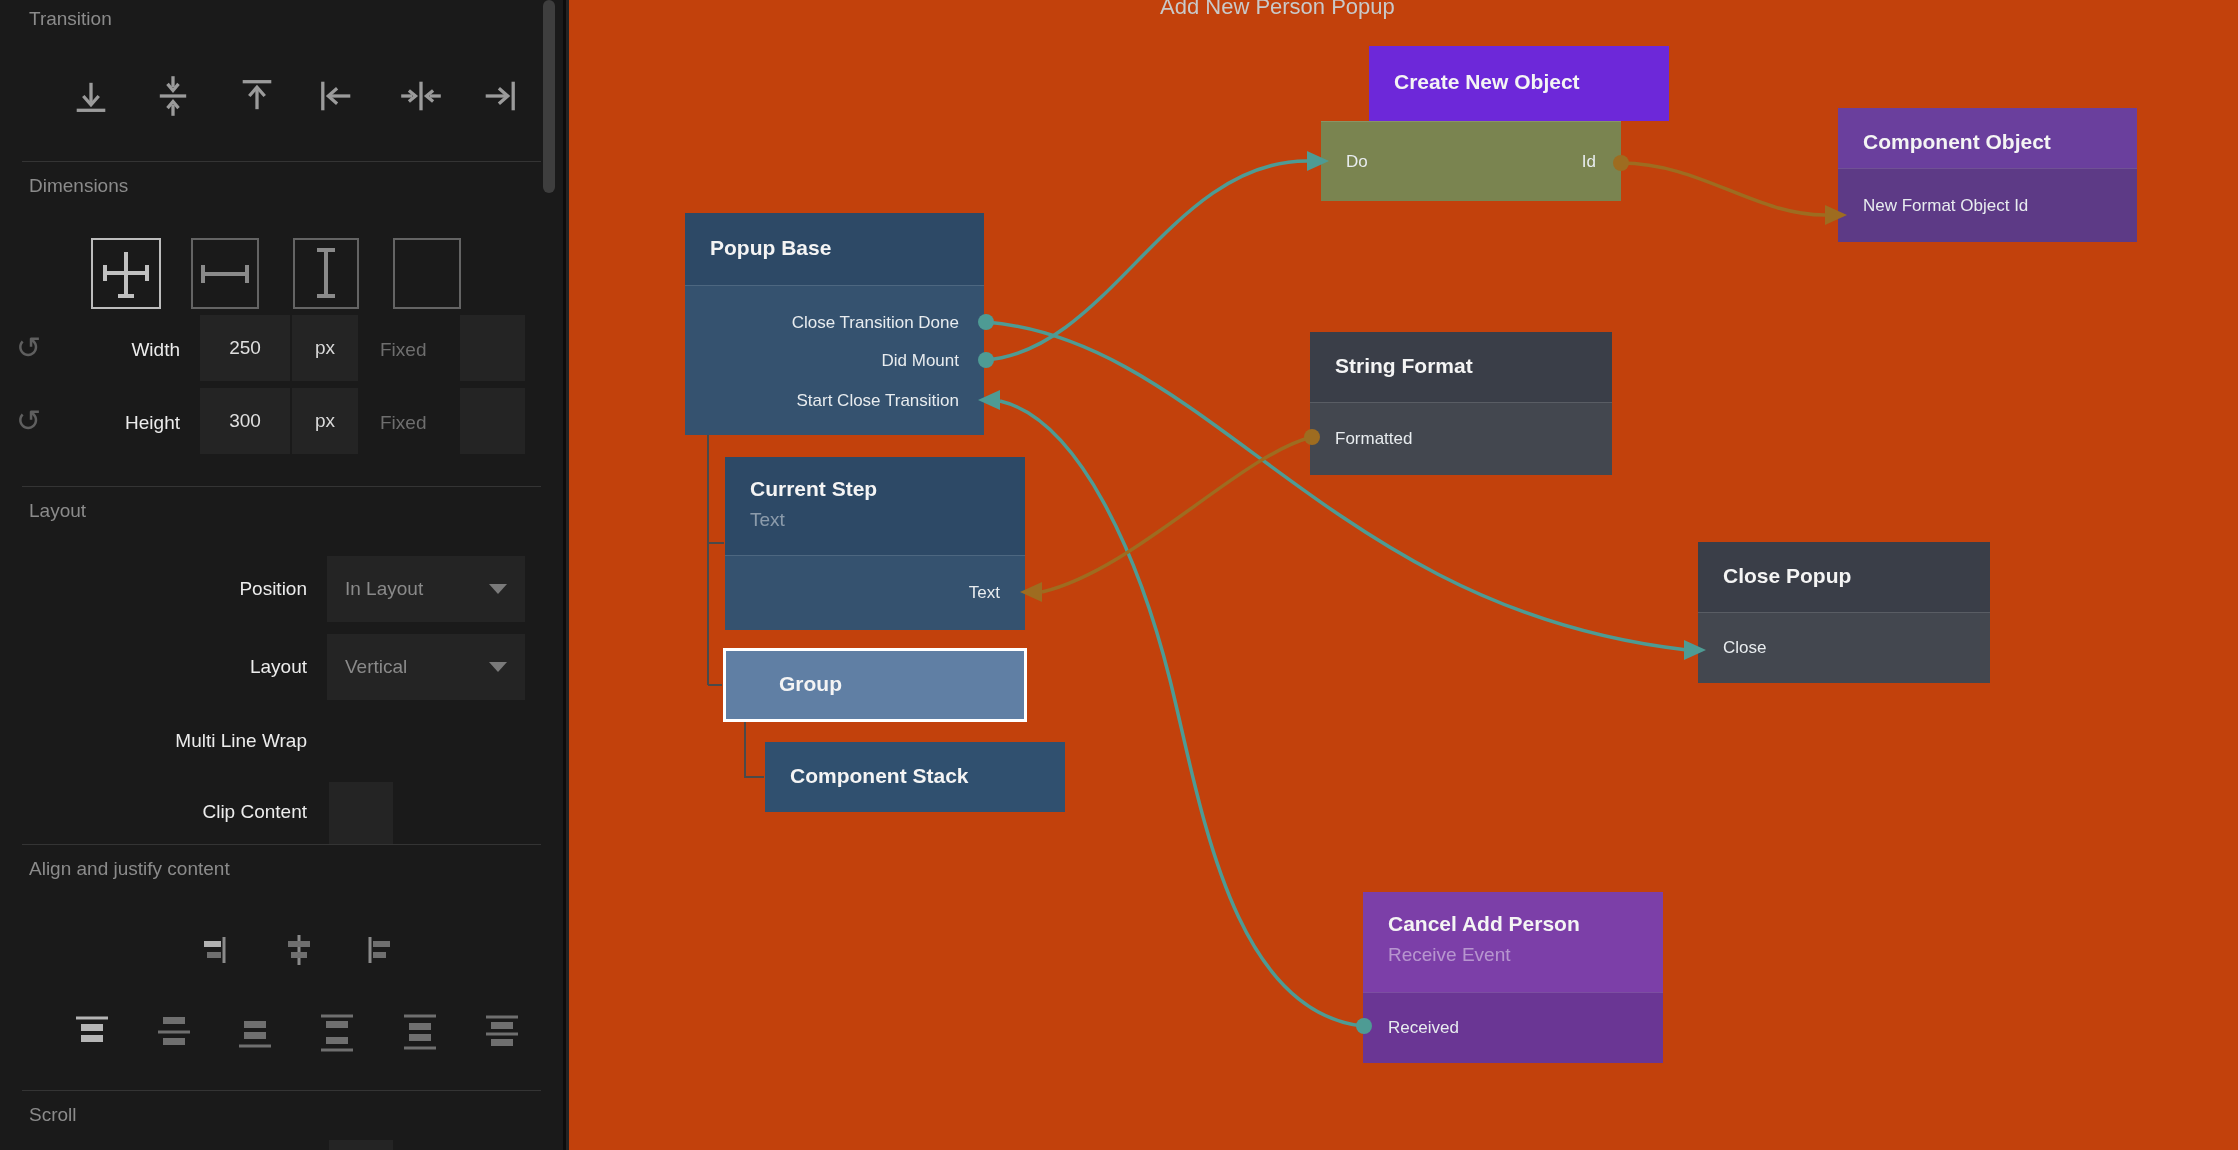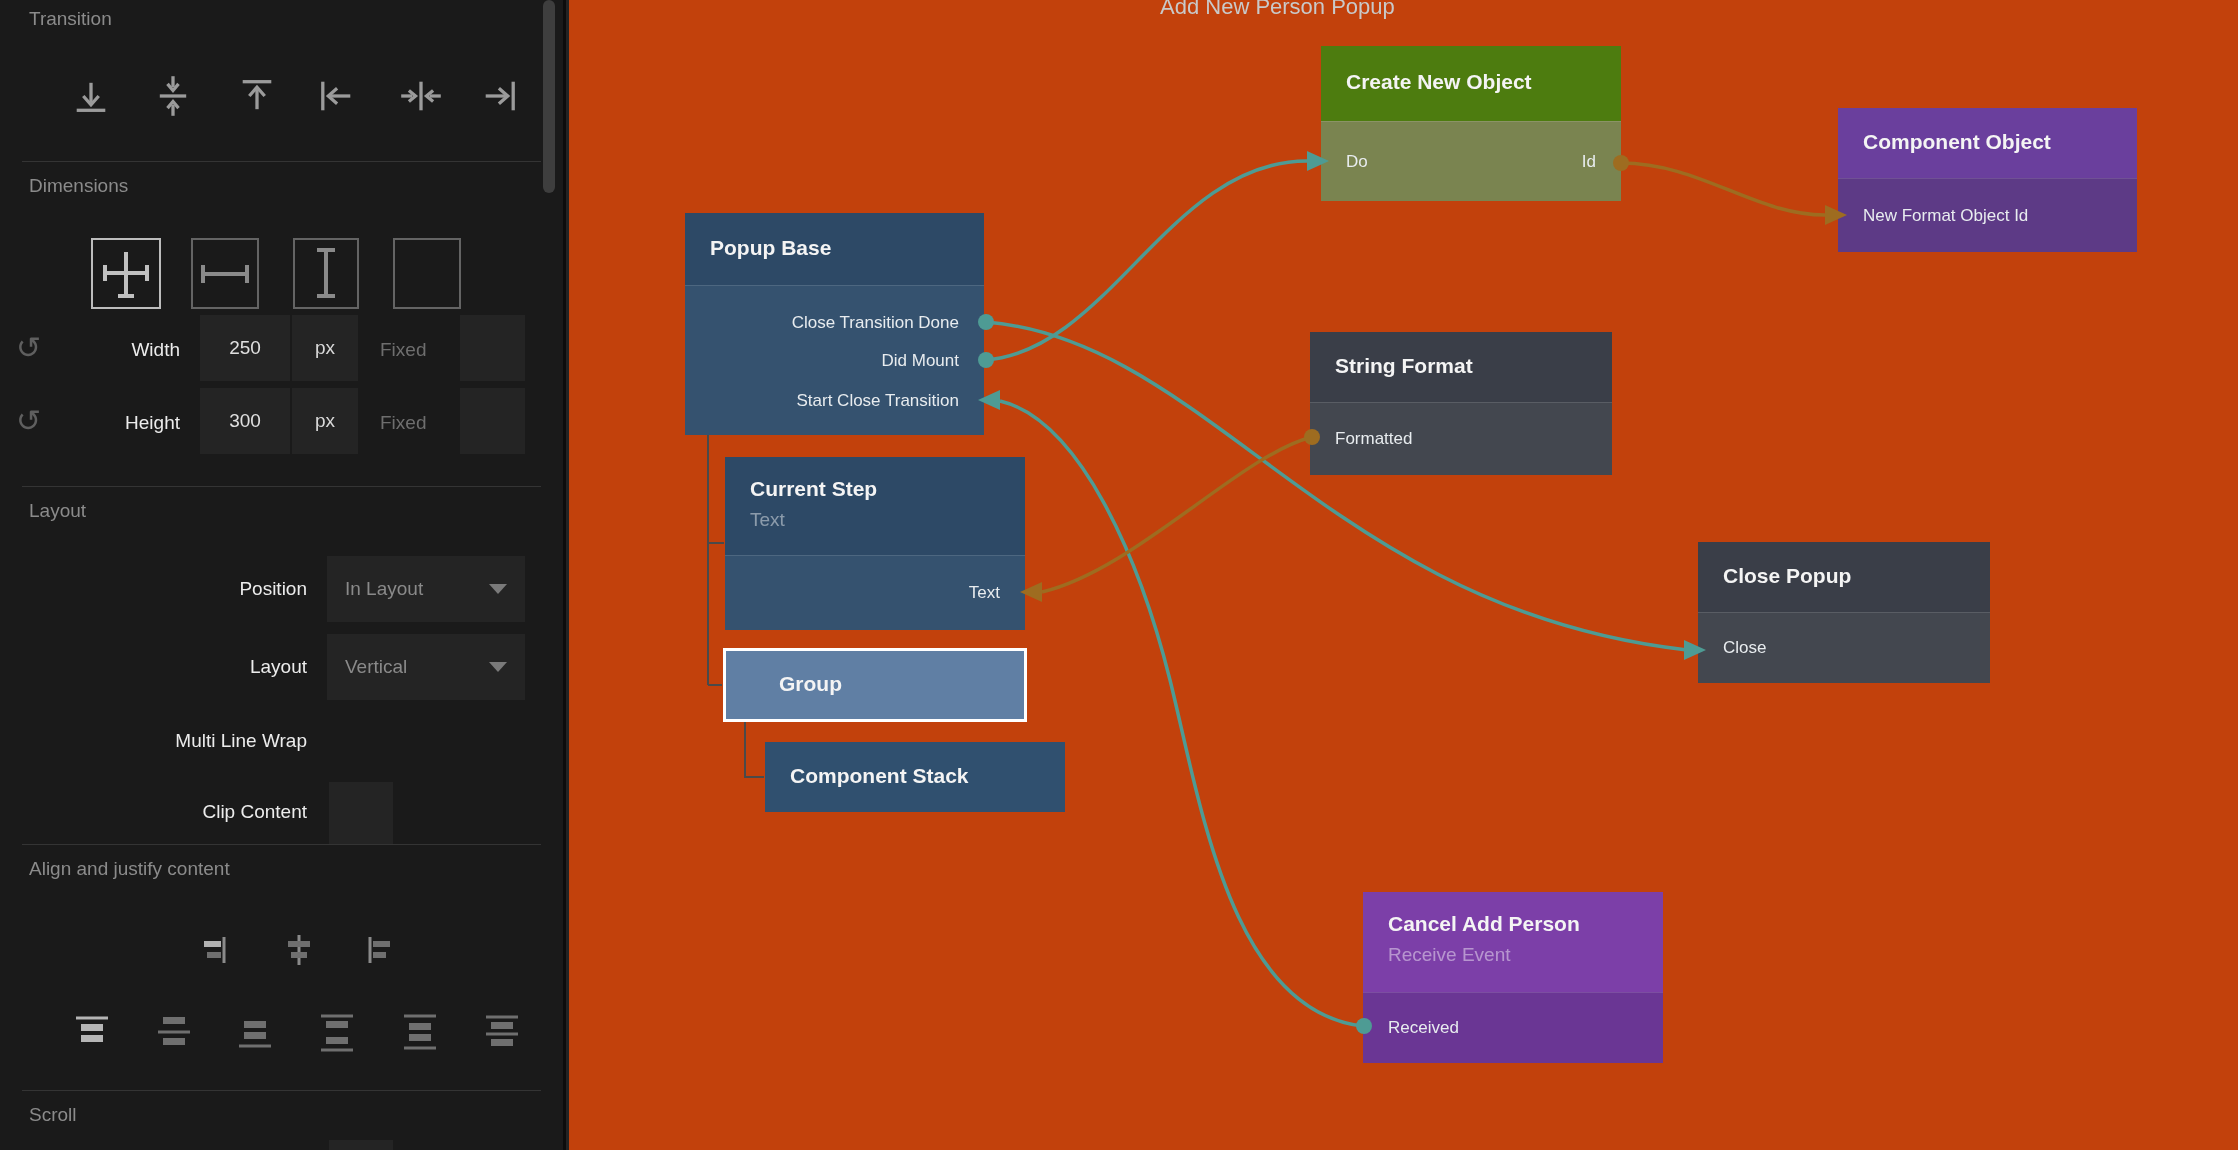--- a/index.html
+++ b/index.html
@@ -58,33 +58,33 @@
 <svg class="layer wires" viewBox="0 0 2238 1150">
   <path d="M708 435 L708 685 M708 543 L724 543 M708 685 L722 685 M745 722 L745 777 L764 777" fill="none" stroke-width="2" stroke="#4a4a4a"></path>
   <path d="M 986 360 C 1110 350, 1170 161, 1307 161" fill="none" stroke-width="3.5" stroke="#4e9b94"></path>
   <path d="M 986 322 C 1210 340, 1330 610, 1687 650" fill="none" stroke-width="3.5" stroke="#4e9b94"></path>
   <path d="M 1000 401 C 1080 420, 1140 560, 1170 680 C 1200 800, 1230 1010, 1362 1026" fill="none" stroke-width="3.5" stroke="#4e9b94"></path>
   <path d="M 1621 163 C 1700 163, 1755 215, 1825 215" fill="none" stroke-width="3.5" stroke="#9e6c20"></path>
   <path d="M 1312 437 C 1240 455, 1135 570, 1042 592" fill="none" stroke-width="3.5" stroke="#9e6c20"></path>
 </svg>
 
 <div class="node" style="left:1321px; top:46px; width:300px; height:155px;">
-  <div class="node-header" style="height: 75px; background: #4d7c0f;">
+  <div class="node-header" style="height: 75px; background: #6d28d9; margin-left: 48px;">
     <div class="node-title" style="top:24px;">Create New Object</div>
   </div>
   <div class="node-body" style="height: 80px; background: rgb(122, 132, 80);">
     <div class="port-row" style="top:30px;">
       <span class="pl">Do</span>
       <span class="pr">Id</span>
     </div>
   </div>
 </div>
 
 <div class="node" style="left:1838px; top:108px; width:299px; height:144px;">
-  <div class="node-header" style="height: 70px; background: rgb(106, 63, 157); text-align: right;">
+  <div class="node-header" style="height: 60px; background: rgb(106, 63, 157); text-align: right;">
     <div class="node-title" style="top:22px;">Component Object</div>
   </div>
   <div class="node-body" style="height: 74px; background: rgb(93, 58, 134);">
     <div class="port-row" style="top:27px;">
       <span class="pl">New Format Object Id</span>
     </div>
   </div>
 </div>
 
 <div class="node" style="left:685px; top:213px; width:299px; height:222px;">

